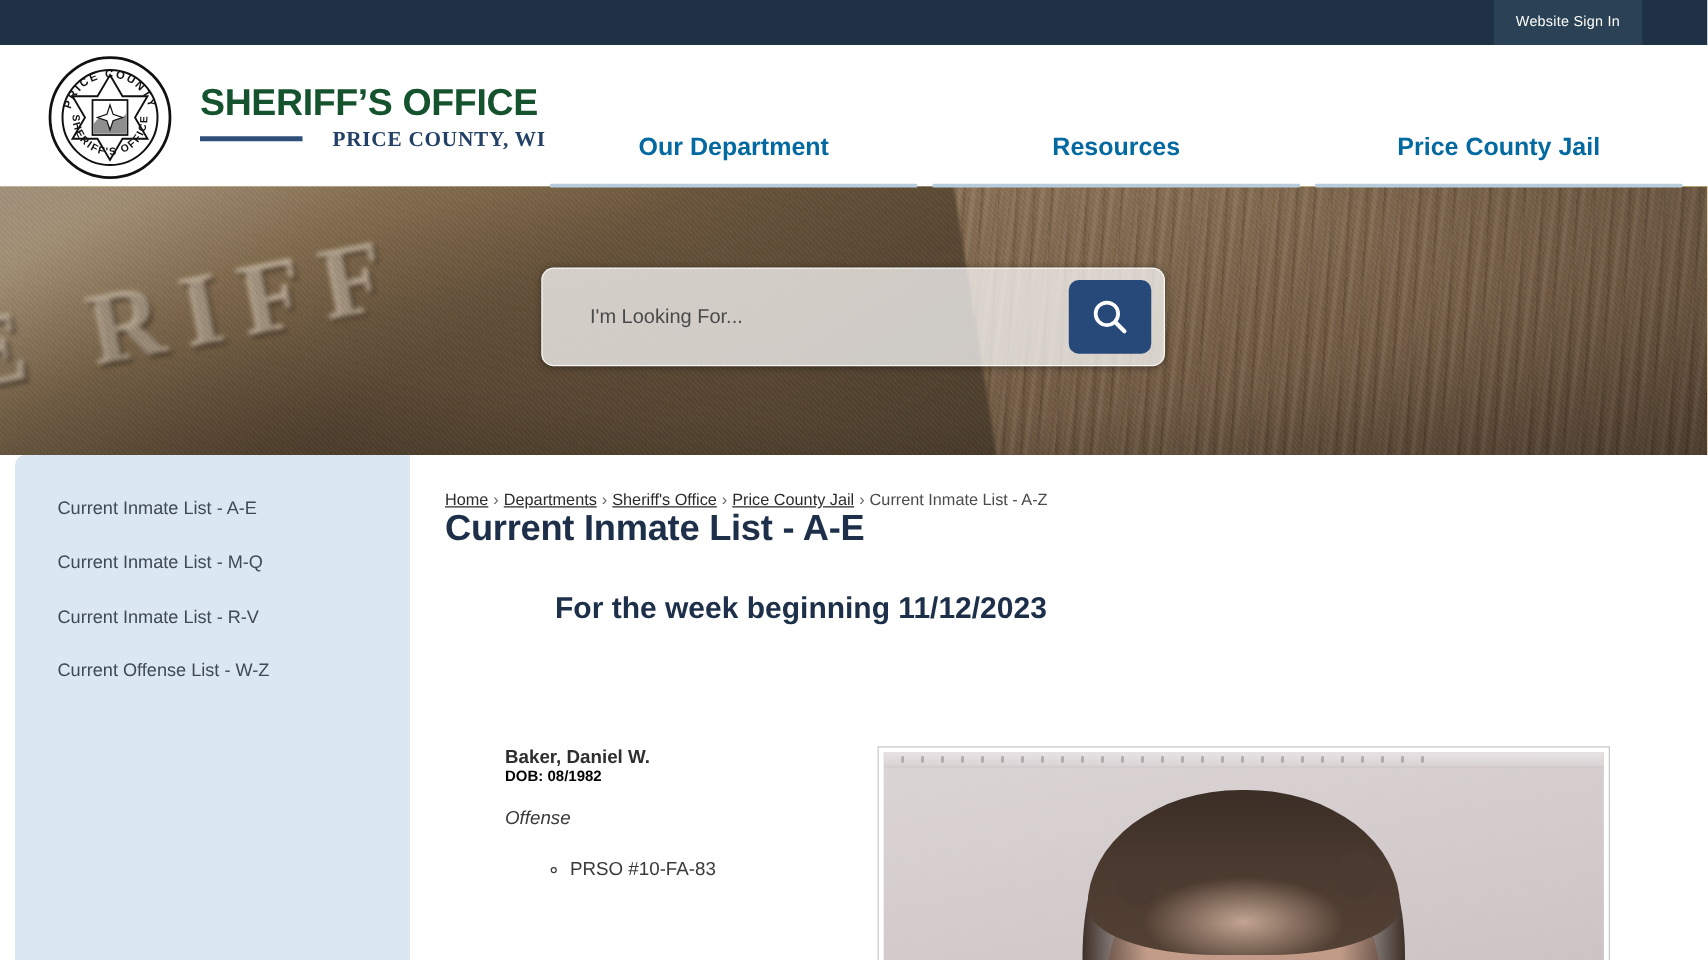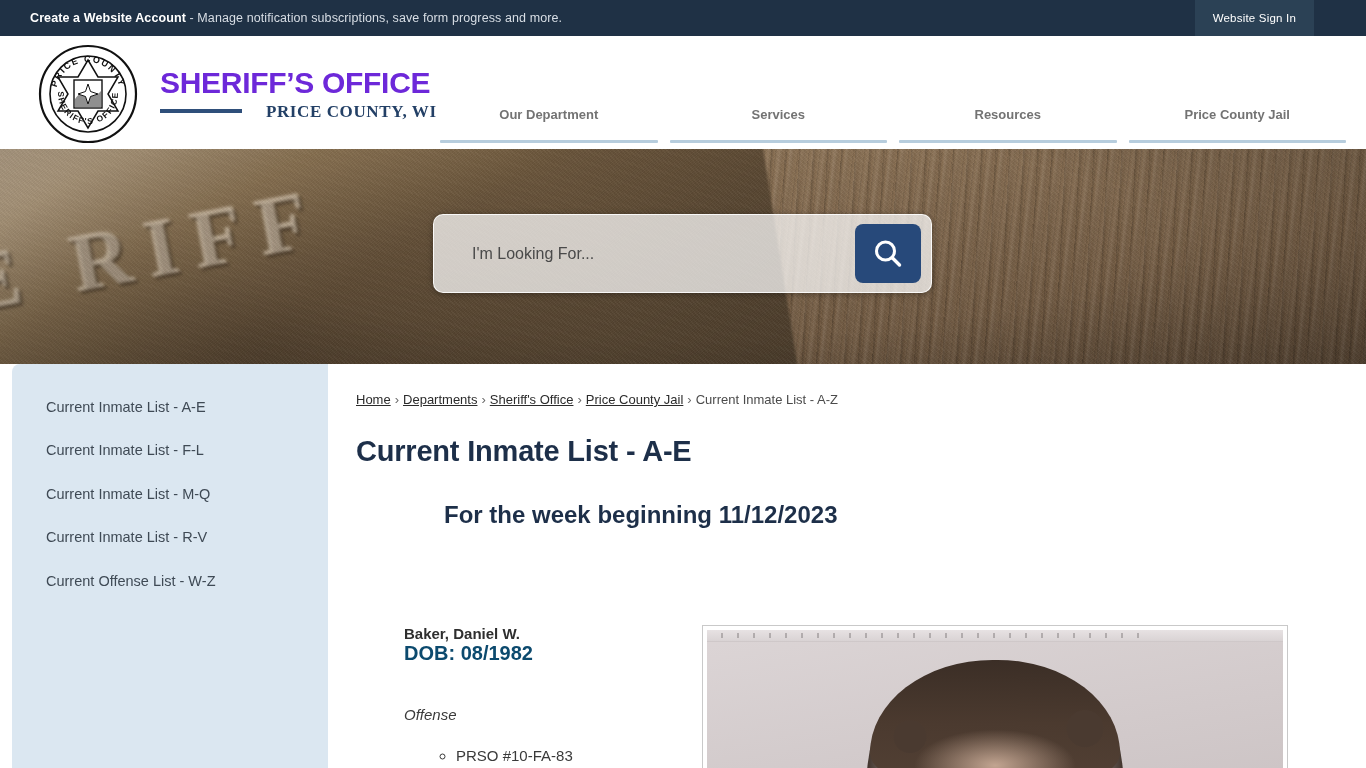--- a/index.html
+++ b/index.html
@@ -73,21 +73,21 @@
   .brand {
     position: absolute;
     left: 160px;
     top: 58px;
     transform: translateY(-50%);
   }
   .brand-line1 {
     font-family: "Liberation Sans", sans-serif;
     font-size: 30px;
     font-weight: bold;
-    color: #6d28d9;
+    color: #14532d;
     letter-spacing: -0.3px;
     line-height: 1;
   }
   .brand-line2wrap {
     display: flex;
     align-items: center;
     margin-top: 5px;
     gap: 16px;
   }
   .brand-rule {
@@ -119,23 +119,23 @@
   .nav-item {
     flex: 1;
     margin: 0 6px;
     padding-top: 72px;
     text-align: center;
     position: relative;
     cursor: pointer;
   }
   .nav-item .nav-label {
     display: block;
-    font-size: 13px;
-    font-weight: bold;
-    color: #737373;
+    font-size: 20px;
+    font-weight: bold;
+    color: #0369a1;
     line-height: 1;
     margin-bottom: 19px;
   }
   .nav-item .nav-underline {
     display: block;
     height: 3px;
     background: #b7cddd;
     border-radius: 1px;
   }
 
@@ -288,21 +288,20 @@
   .content {
     flex: 1;
     padding: 28px 30px 0 28px;
     min-width: 0;
   }
 
   .breadcrumb {
     font-size: 13px;
     color: #4b4b4b;
     white-space: nowrap;
-    margin-bottom: 28px;
   }
   .breadcrumb a {
     color: #2b2b2b;
     text-decoration: underline;
   }
   .breadcrumb .sep {
     color: #6a6a6a;
     margin: 0 4px;
   }
   .breadcrumb .current { color: #4b4b4b; }
@@ -330,24 +329,24 @@
     width: 300px;
     flex: 0 0 300px;
     padding-left: 48px;
   }
   .inmate-name {
     font-size: 15px;
     font-weight: bold;
     color: #2e2e2e;
   }
   .inmate-dob {
-    font-size: 20px;
-    font-weight: bold;
-    color: #0c4a6e;
-    margin-bottom: 41px;
+    font-size: 12px;
+    font-weight: bold;
+    color: #000000;
+    margin-bottom: 18px;
   }
   .inmate-offense-label {
     font-size: 15px;
     font-style: italic;
     color: #3a3a3a;
     margin-bottom: 22px;
   }
   .offense-list {
     list-style: circle;
     padding-left: 52px;
@@ -428,23 +427,20 @@
     right: -4px;
     background: linear-gradient(270deg, #3d3028 0%, rgba(61,48,40,0) 100%);
   }
 
   a { color: inherit; }
 </style>
 </head>
 <body>
 
 <div class="topbar">
-  <div class="topbar-text">
-    <span class="accent">Create a Website Account</span><span> - Manage notification subscriptions, save form progress and more.</span>
-  </div>
   <div class="signin-btn">Website Sign In</div>
 </div>
 
 <div class="header">
 
   <div class="logo-wrap">
     <svg width="100" height="100" viewBox="0 0 100 100">
       <circle cx="50" cy="50" r="48" fill="#ffffff" stroke="#111111" stroke-width="2.2"></circle>
       <circle cx="50" cy="50" r="38" fill="#ffffff" stroke="#111111" stroke-width="1.6"></circle>
       <path d="M50 16 L60 33 L80 33 L70 50 L80 67 L60 67 L50 84 L40 67 L20 67 L30 50 L20 33 L40 33 Z" fill="none" stroke="#111111" stroke-width="1.5"></path>
@@ -469,24 +465,20 @@
       <span class="brand-line2">PRICE COUNTY, WI</span>
     </div>
   </div>
 
   <nav class="mainnav">
     <div class="nav-item">
       <span class="nav-label">Our Department</span>
       <span class="nav-underline"></span>
     </div>
     <div class="nav-item">
-      <span class="nav-label">Services</span>
-      <span class="nav-underline"></span>
-    </div>
-    <div class="nav-item">
       <span class="nav-label">Resources</span>
       <span class="nav-underline"></span>
     </div>
     <div class="nav-item">
       <span class="nav-label">Price County Jail</span>
       <span class="nav-underline"></span>
     </div>
   </nav>
 </div>
 
@@ -508,21 +500,20 @@
       </svg>
     </button>
   </div>
 </div>
 
 <div class="page-wrap">
   <div class="page-card">
 
     <aside class="sidebar">
       <a class="side-item">Current Inmate List - A-E</a>
-      <a class="side-item">Current Inmate List - F-L</a>
       <a class="side-item">Current Inmate List - M-Q</a>
       <a class="side-item">Current Inmate List - R-V</a>
       <a class="side-item">Current Offense List - W-Z</a>
     </aside>
 
     <main class="content">
 
       <div class="breadcrumb">
         <a>Home</a><span class="sep">›</span><a>Departments</a><span class="sep">›</span><a>Sheriff's Office</a><span class="sep">›</span><a>Price County Jail</a><span class="sep">›</span><span class="current">Current Inmate List - A-Z</span>
       </div>

